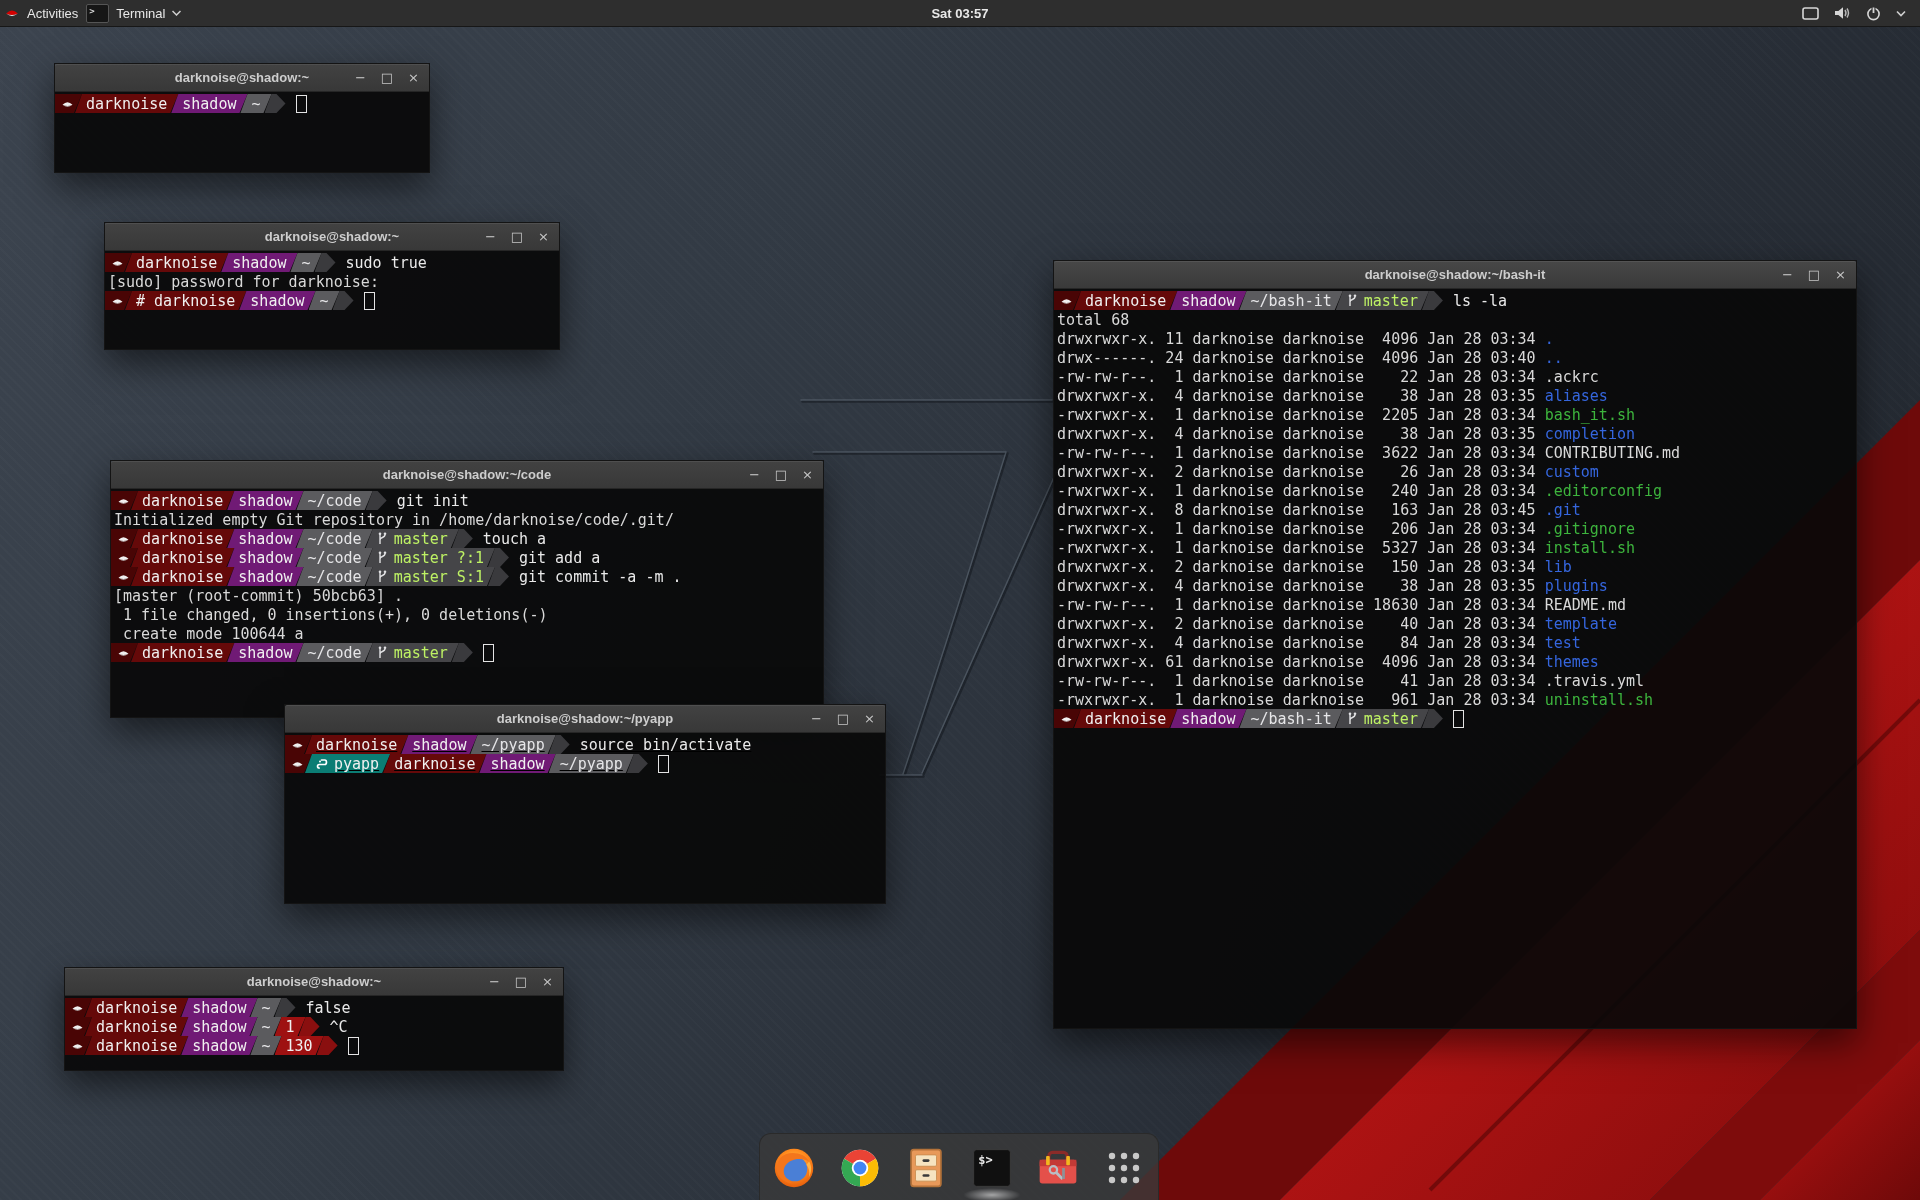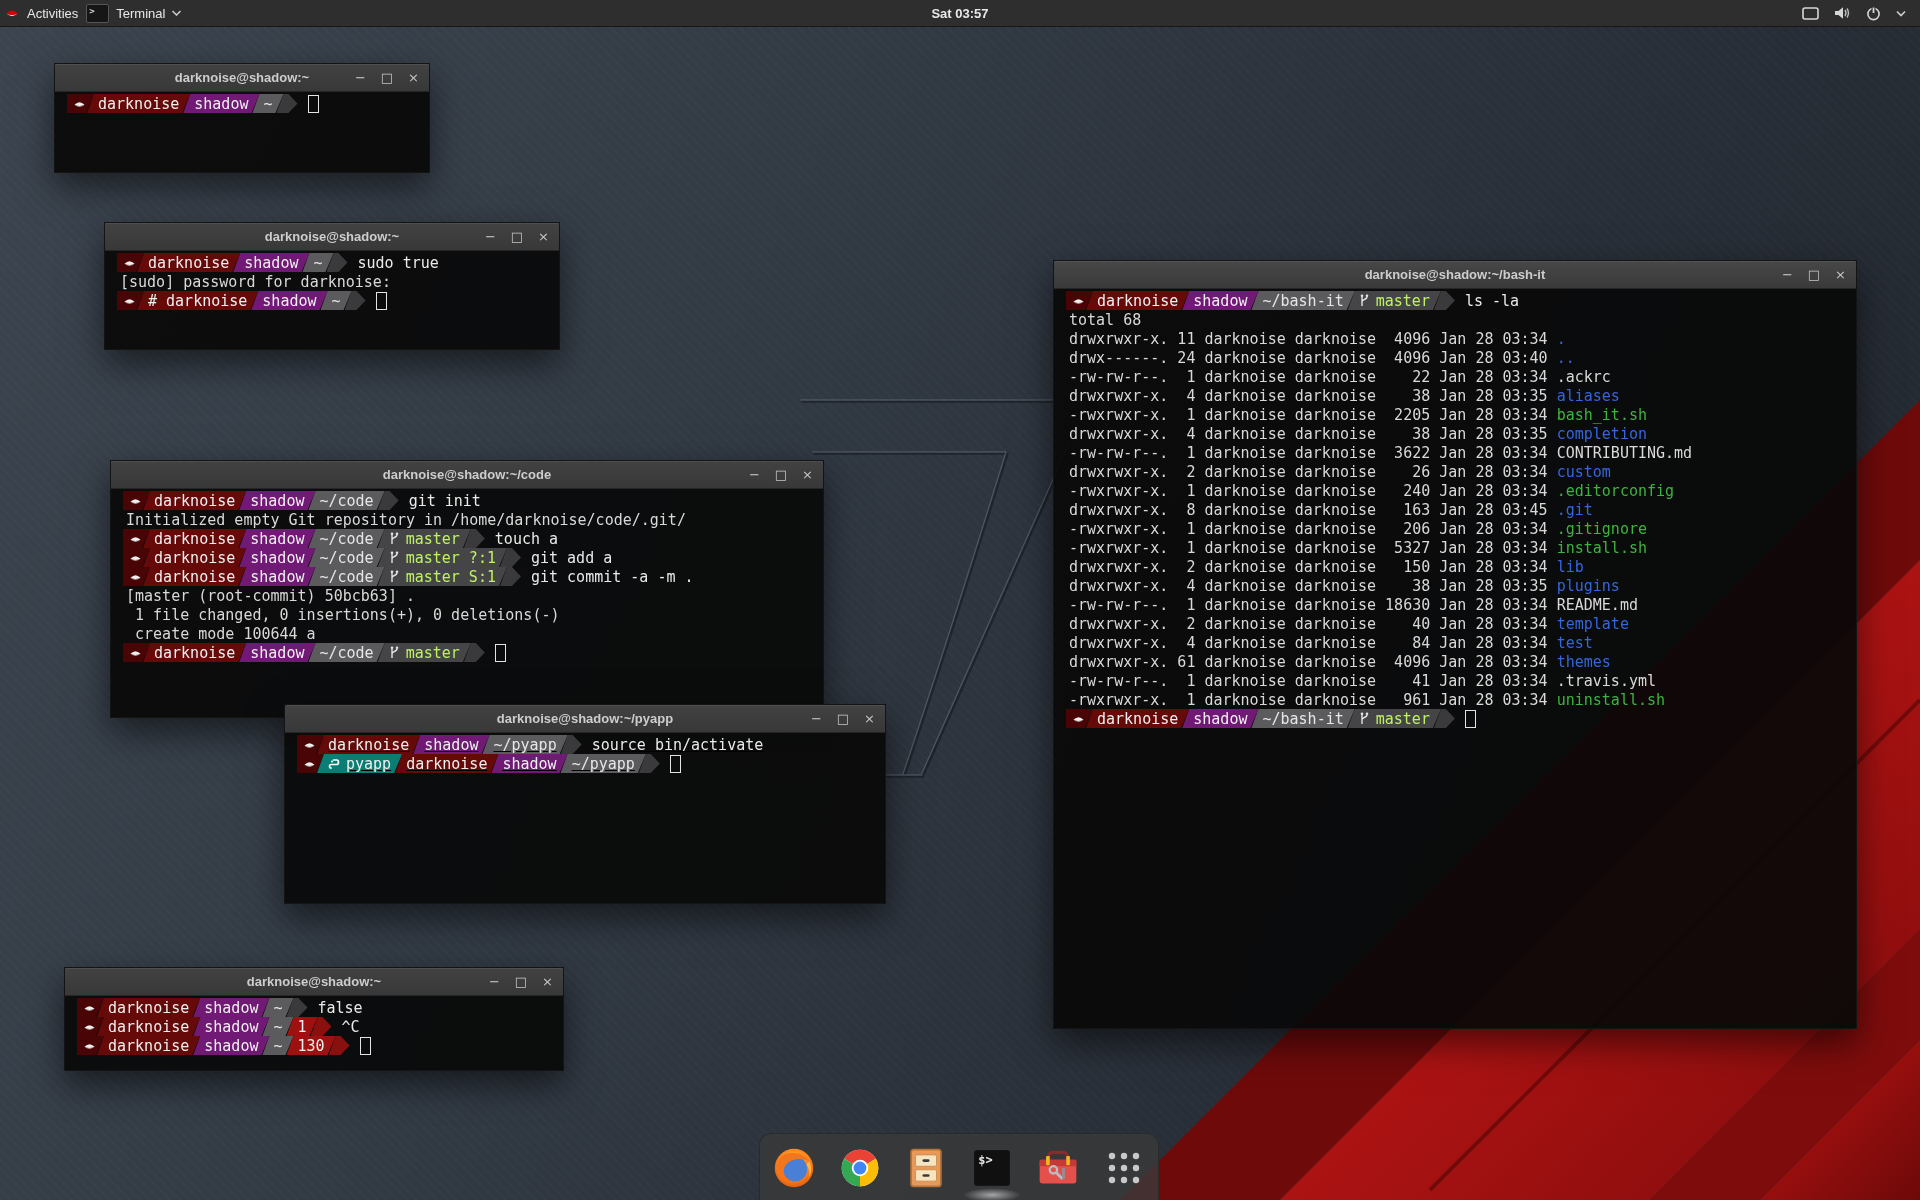--- a/index.html
+++ b/index.html
@@ -27,21 +27,21 @@
   .window{position:absolute;border:1px solid #141414;border-radius:0;
     box-shadow:0 14px 34px rgba(0,0,0,0.55);display:flex;flex-direction:column;}
   .titlebar{height:27px;flex:0 0 27px;background:linear-gradient(#424242,#383838);
     border-bottom:1px solid #262626;position:relative;border-radius:2px 2px 0 0;
     box-shadow:inset 0 1px 0 rgba(255,255,255,0.07);}
   .window.focused .titlebar{background:linear-gradient(#474747,#3a3a3a);}
   .titlebar .title{position:absolute;inset:0;text-align:center;line-height:27px;
     color:#cdcdcd;font-size:13px;font-weight:bold;}
   .win-buttons{position:absolute;right:10px;top:0;height:27px;display:flex;align-items:center;gap:15px;}
   .win-btn{color:#c6c6c6;font-size:13px;line-height:1;cursor:default;font-family:"DejaVu Sans",sans-serif;}
-  .term-body{flex:1;background:rgba(9,9,9,0.93);padding:2px 0 0 12px;overflow:hidden;
+  .term-body{flex:1;background:rgba(9,9,9,0.93);padding:2px 0 0 0;overflow:hidden;
     font-family:"DejaVu Sans Mono",monospace;font-size:15px;}
   
   .term-line{display:flex;align-items:stretch;height:19px;}
   .term-out{display:flex;align-items:center;height:19px;padding-left:3px;}
   .term-out span{white-space:pre;}
   .c-fg{color:#d9d9d9}.c-dir{color:#3566de}.c-exec{color:#3db43d}
   .seg{display:flex;align-items:center;padding:0 11px;color:#f0f0f0;white-space:pre;
     clip-path:polygon(7px 0,100% 0,calc(100% - 8px) 100%,0 100%);margin-left:-7px;}
   .seg.first{clip-path:polygon(0 0,100% 0,calc(100% - 8px) 100%,0 100%);margin-left:0;}
   .seg-icon{background:#490505;padding:0 8px 0 6px;}

